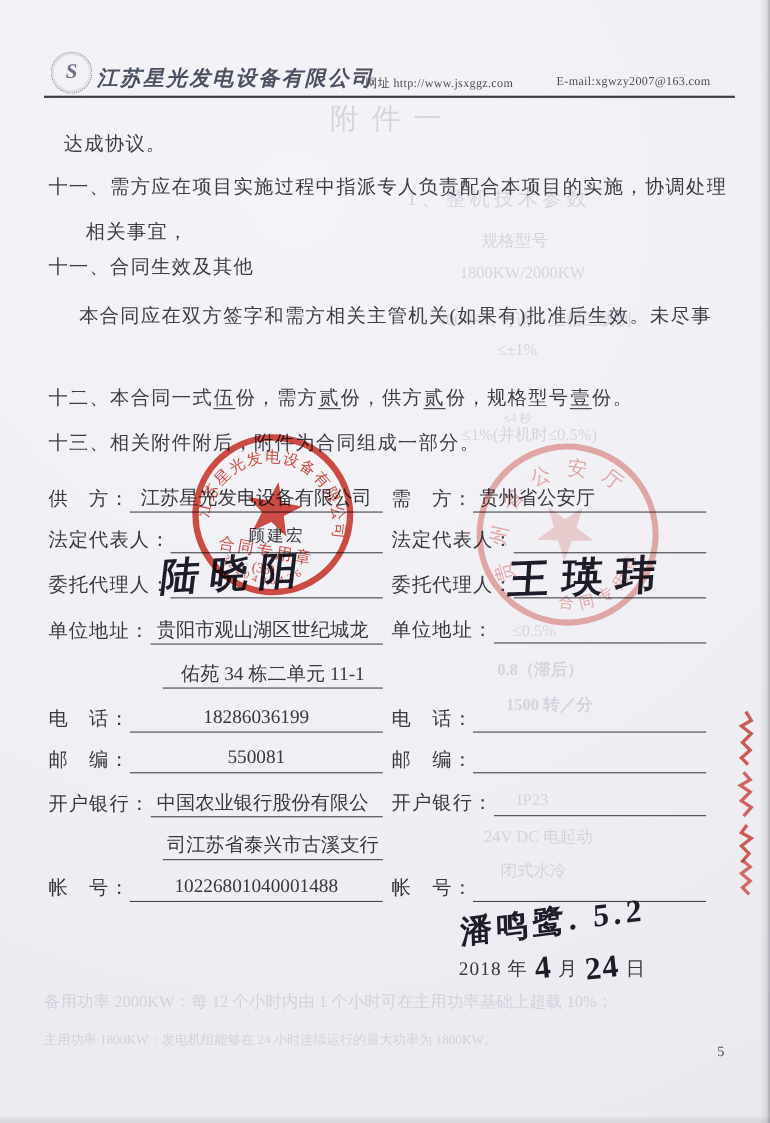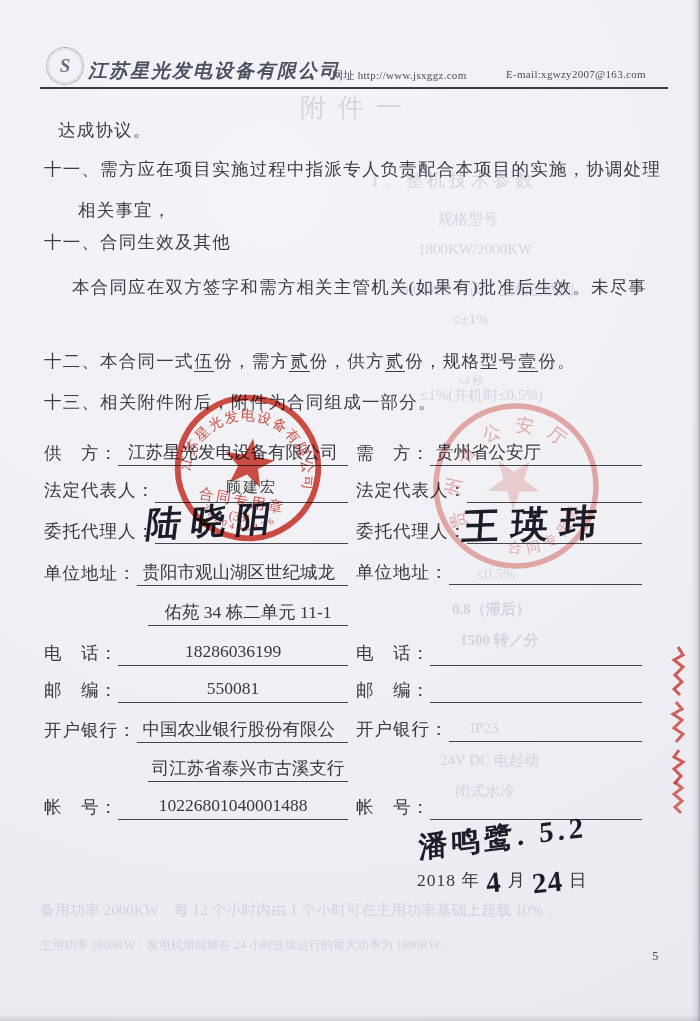--- a/index.html
+++ b/index.html
@@ -30,21 +30,21 @@
   .row{position:absolute;display:flex;align-items:flex-end;font-size:17.5px;color:#38383f;}
   .row .lbl{white-space:pre;letter-spacing:1px;padding-bottom:1px;}
   .row .fill{flex:1;border-bottom:1.6px solid #45454e;text-align:center;padding:0 3px 1px;min-height:23px;white-space:nowrap;}
   .row .fill.left{text-align:left;padding-left:6px;}
   .smallname{font-size:15px;letter-spacing:2px;}
 
   .hand{position:absolute;font-weight:600;color:#1d1d29;white-space:nowrap;}
   .sig-l{left:146px;top:498px;font-size:35px;transform:rotate(-3deg) skewX(-10deg);letter-spacing:10px;}
   .sig-r{left:462px;top:500px;font-size:37px;transform:rotate(-2deg) skewX(-6deg);letter-spacing:12px;}
   .note{left:418px;top:818px;font-size:29px;transform:rotate(-7deg) skewX(-5deg);letter-spacing:4px;}
-  .date-row{position:absolute;left:417px;top:868px;display:flex;align-items:flex-end;font-size:17.5px;color:#38383f;letter-spacing:1px;}
+  .date-row{position:absolute;left:417px;top:868px;display:flex;align-items:center;font-size:17.5px;color:#38383f;letter-spacing:1px;}
   .date-row .hnum{position:static;font-size:29px;font-weight:600;color:#1d1d29;transform:rotate(-6deg);margin:0 6px;line-height:20px;}
 
   .pagenum{position:absolute;left:652px;top:948px;font-size:13px;color:#4a4a52;}
 
   
   .stamp{position:absolute;mix-blend-mode:multiply;}
   .stamp svg text{font-family:"Liberation Serif","DejaVu Serif",serif;}
 
   .edge-frag{position:absolute;right:12px;}
 </style>
@@ -55,21 +55,21 @@
 
   <div id="bleed-layer">
       <span style="left: 300px; top: 90px; font-size: 26px; letter-spacing: 12px;">附件一</span>
       <span style="left: 370px; top: 168px; font-size: 18px; letter-spacing: 4px;">1、整机技术参数</span>
       <span style="left: 438px; top: 210px; font-size: 15px;">规格型号</span>
       <span style="left: 418px; top: 241px; font-size: 15px;">1800KW/2000KW</span>
       <span style="left: 398px; top: 281px; font-size: 15px;">400VAC 可调，三相三线制</span>
       <span style="left: 452px; top: 311px; font-size: 15px;">≤±1%</span>
       <span style="left: 458px; top: 373px; font-size: 11px;">≤4 秒</span>
       <span style="left: 420px; top: 386px; font-size: 15px;">≤1%(并机时≤0.5%)</span>
-      <span style="left: 466px; top: 566px; font-size: 15px; margin-left: 10px;">≤0.5%</span>
+      <span style="left: 466px; top: 566px; font-size: 15px;">≤0.5%</span>
       <span style="left: 452px; top: 600px; font-size: 15px; font-weight: bold;">0.8（滞后）</span>
       <span style="left: 460px; top: 631px; font-size: 15px; font-weight: bold;">1500 转／分</span>
       <span style="left: 470px; top: 720px; font-size: 15px;">IP23</span>
       <span style="left: 440px; top: 751px; font-size: 15px;">24V DC 电起动</span>
       <span style="left: 455px; top: 782px; font-size: 15px;">闭式水冷</span>
       <span style="left: 40px; top: 901px; font-size: 15px;">备用功率 2000KW：每 12 个小时内由 1 个小时可在主用功率基础上超载 10%；</span>
       <span style="left: 40px; top: 937px; font-size: 12px;">主用功率 1800KW：发电机组能够在 24 小时连续运行的最大功率为 1800KW。</span>
     </div>
 
   <div class="logo">S</div>

